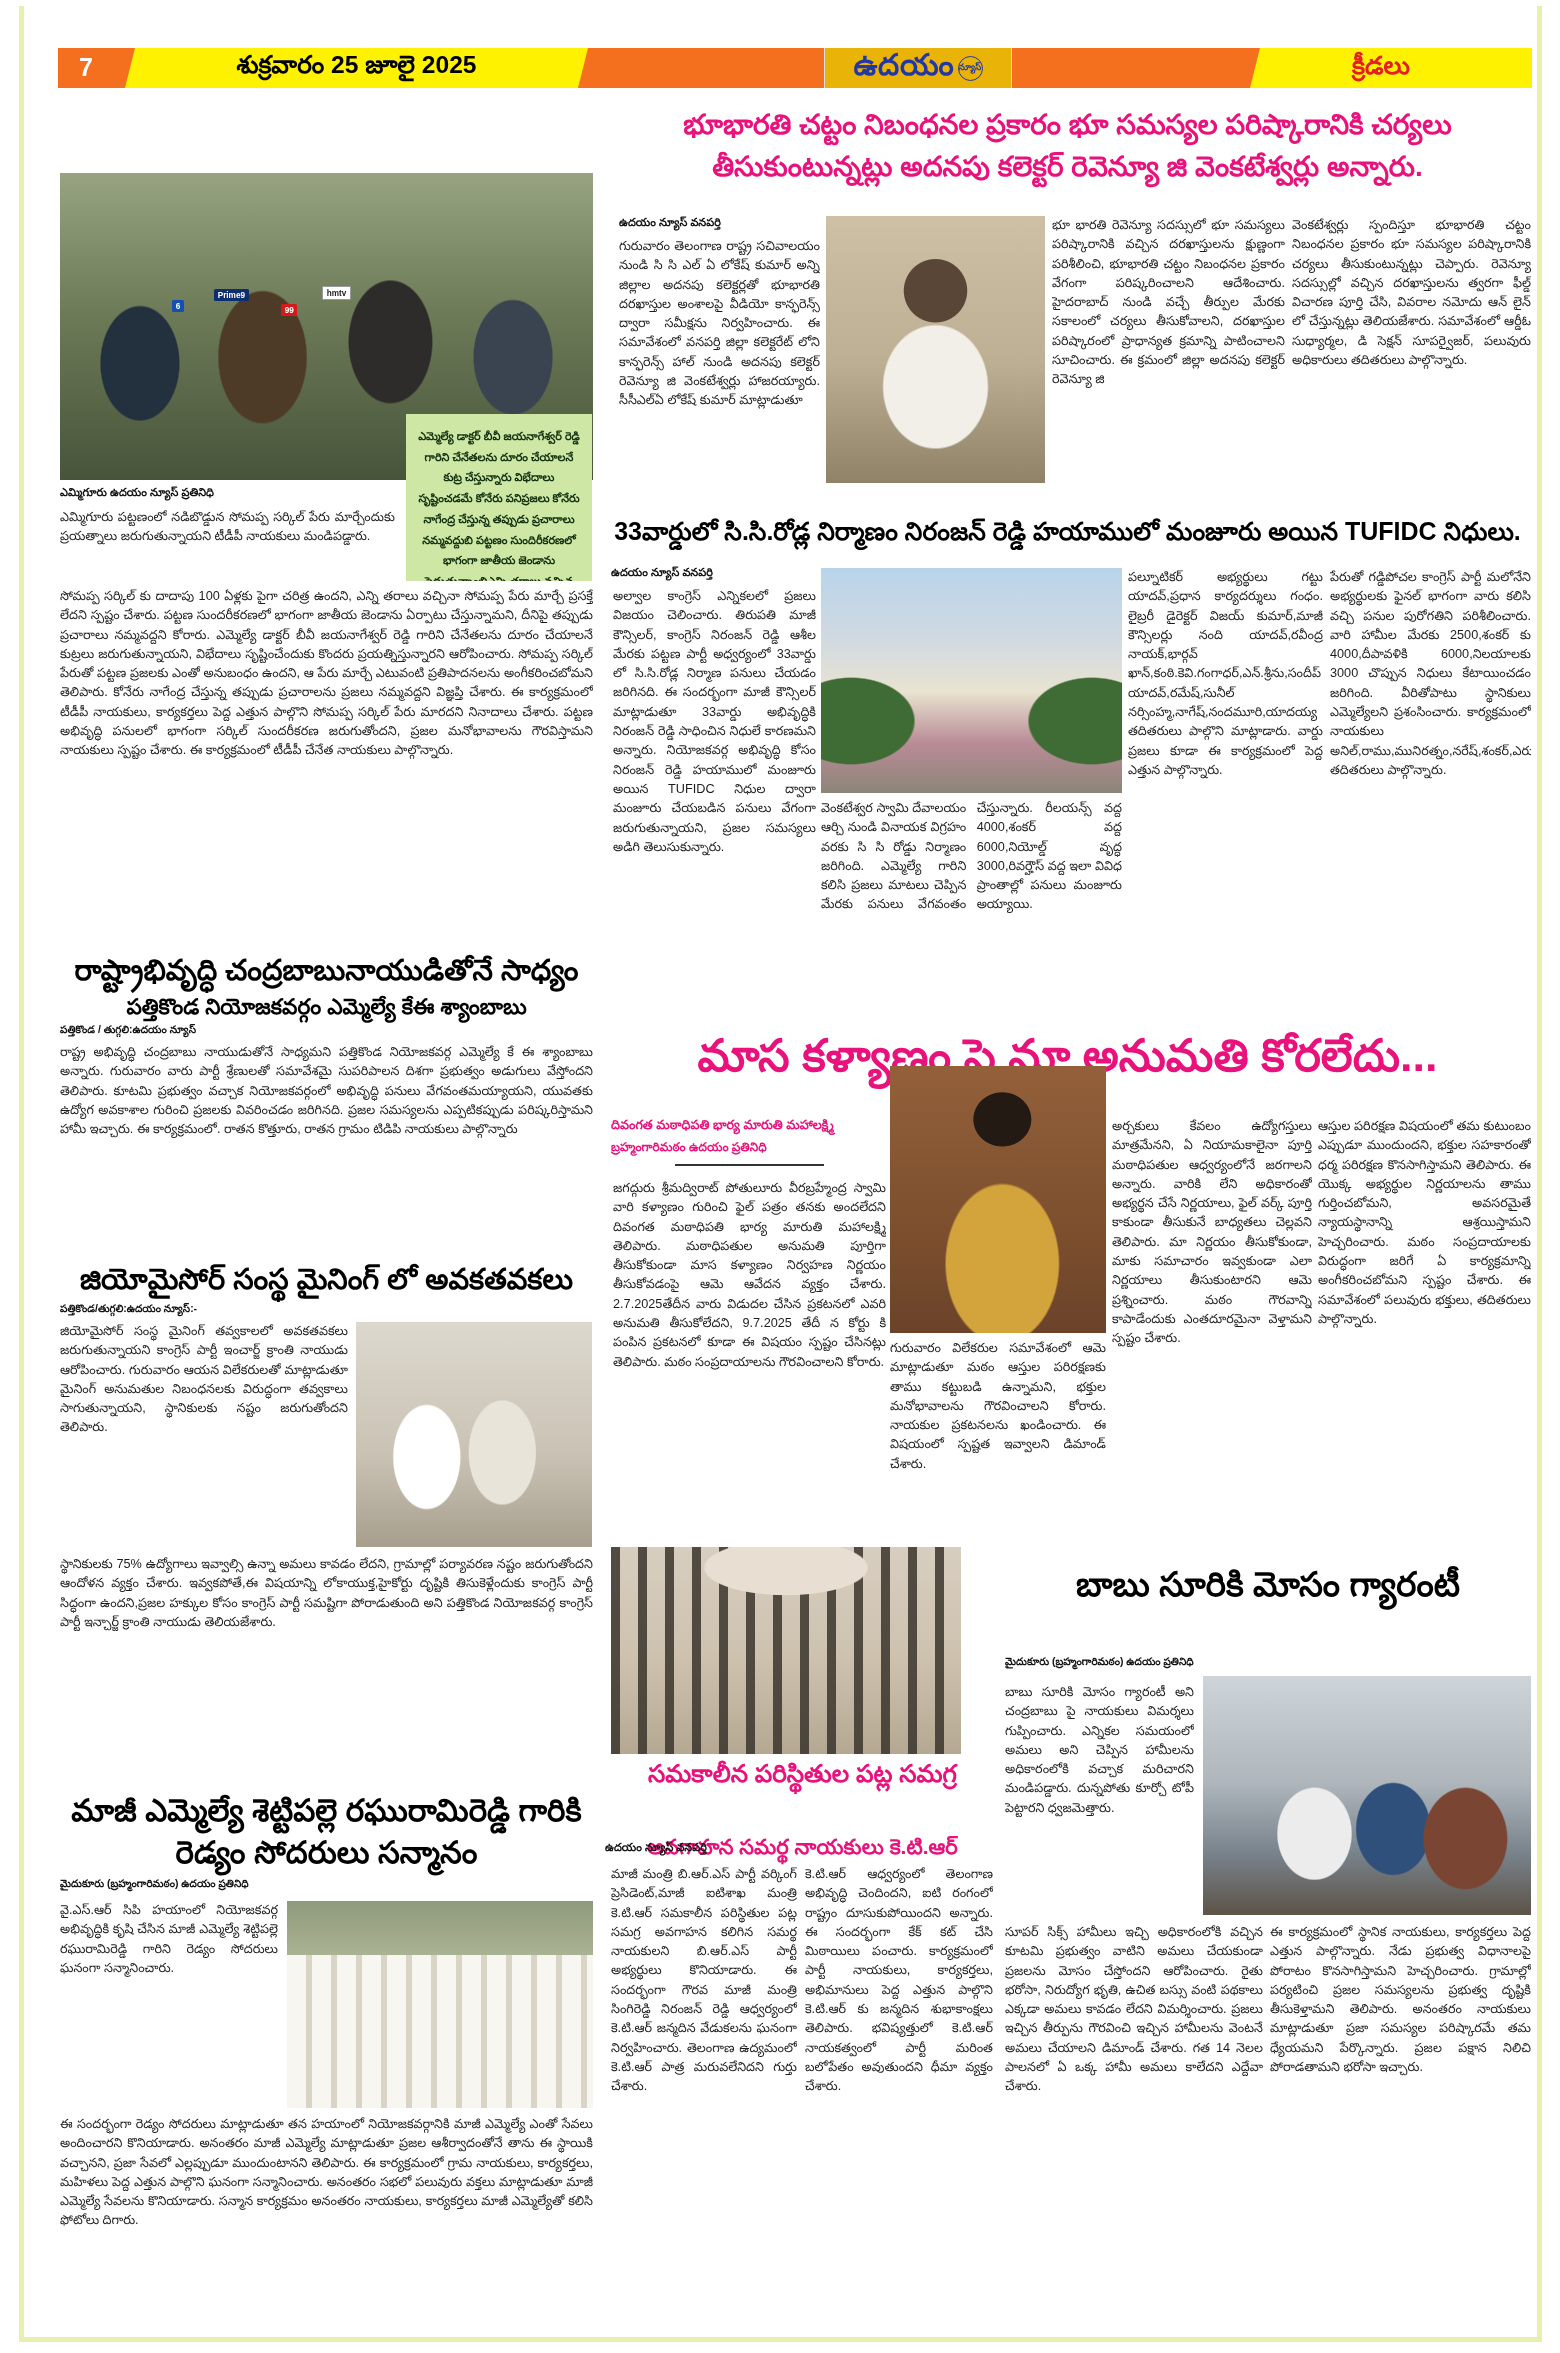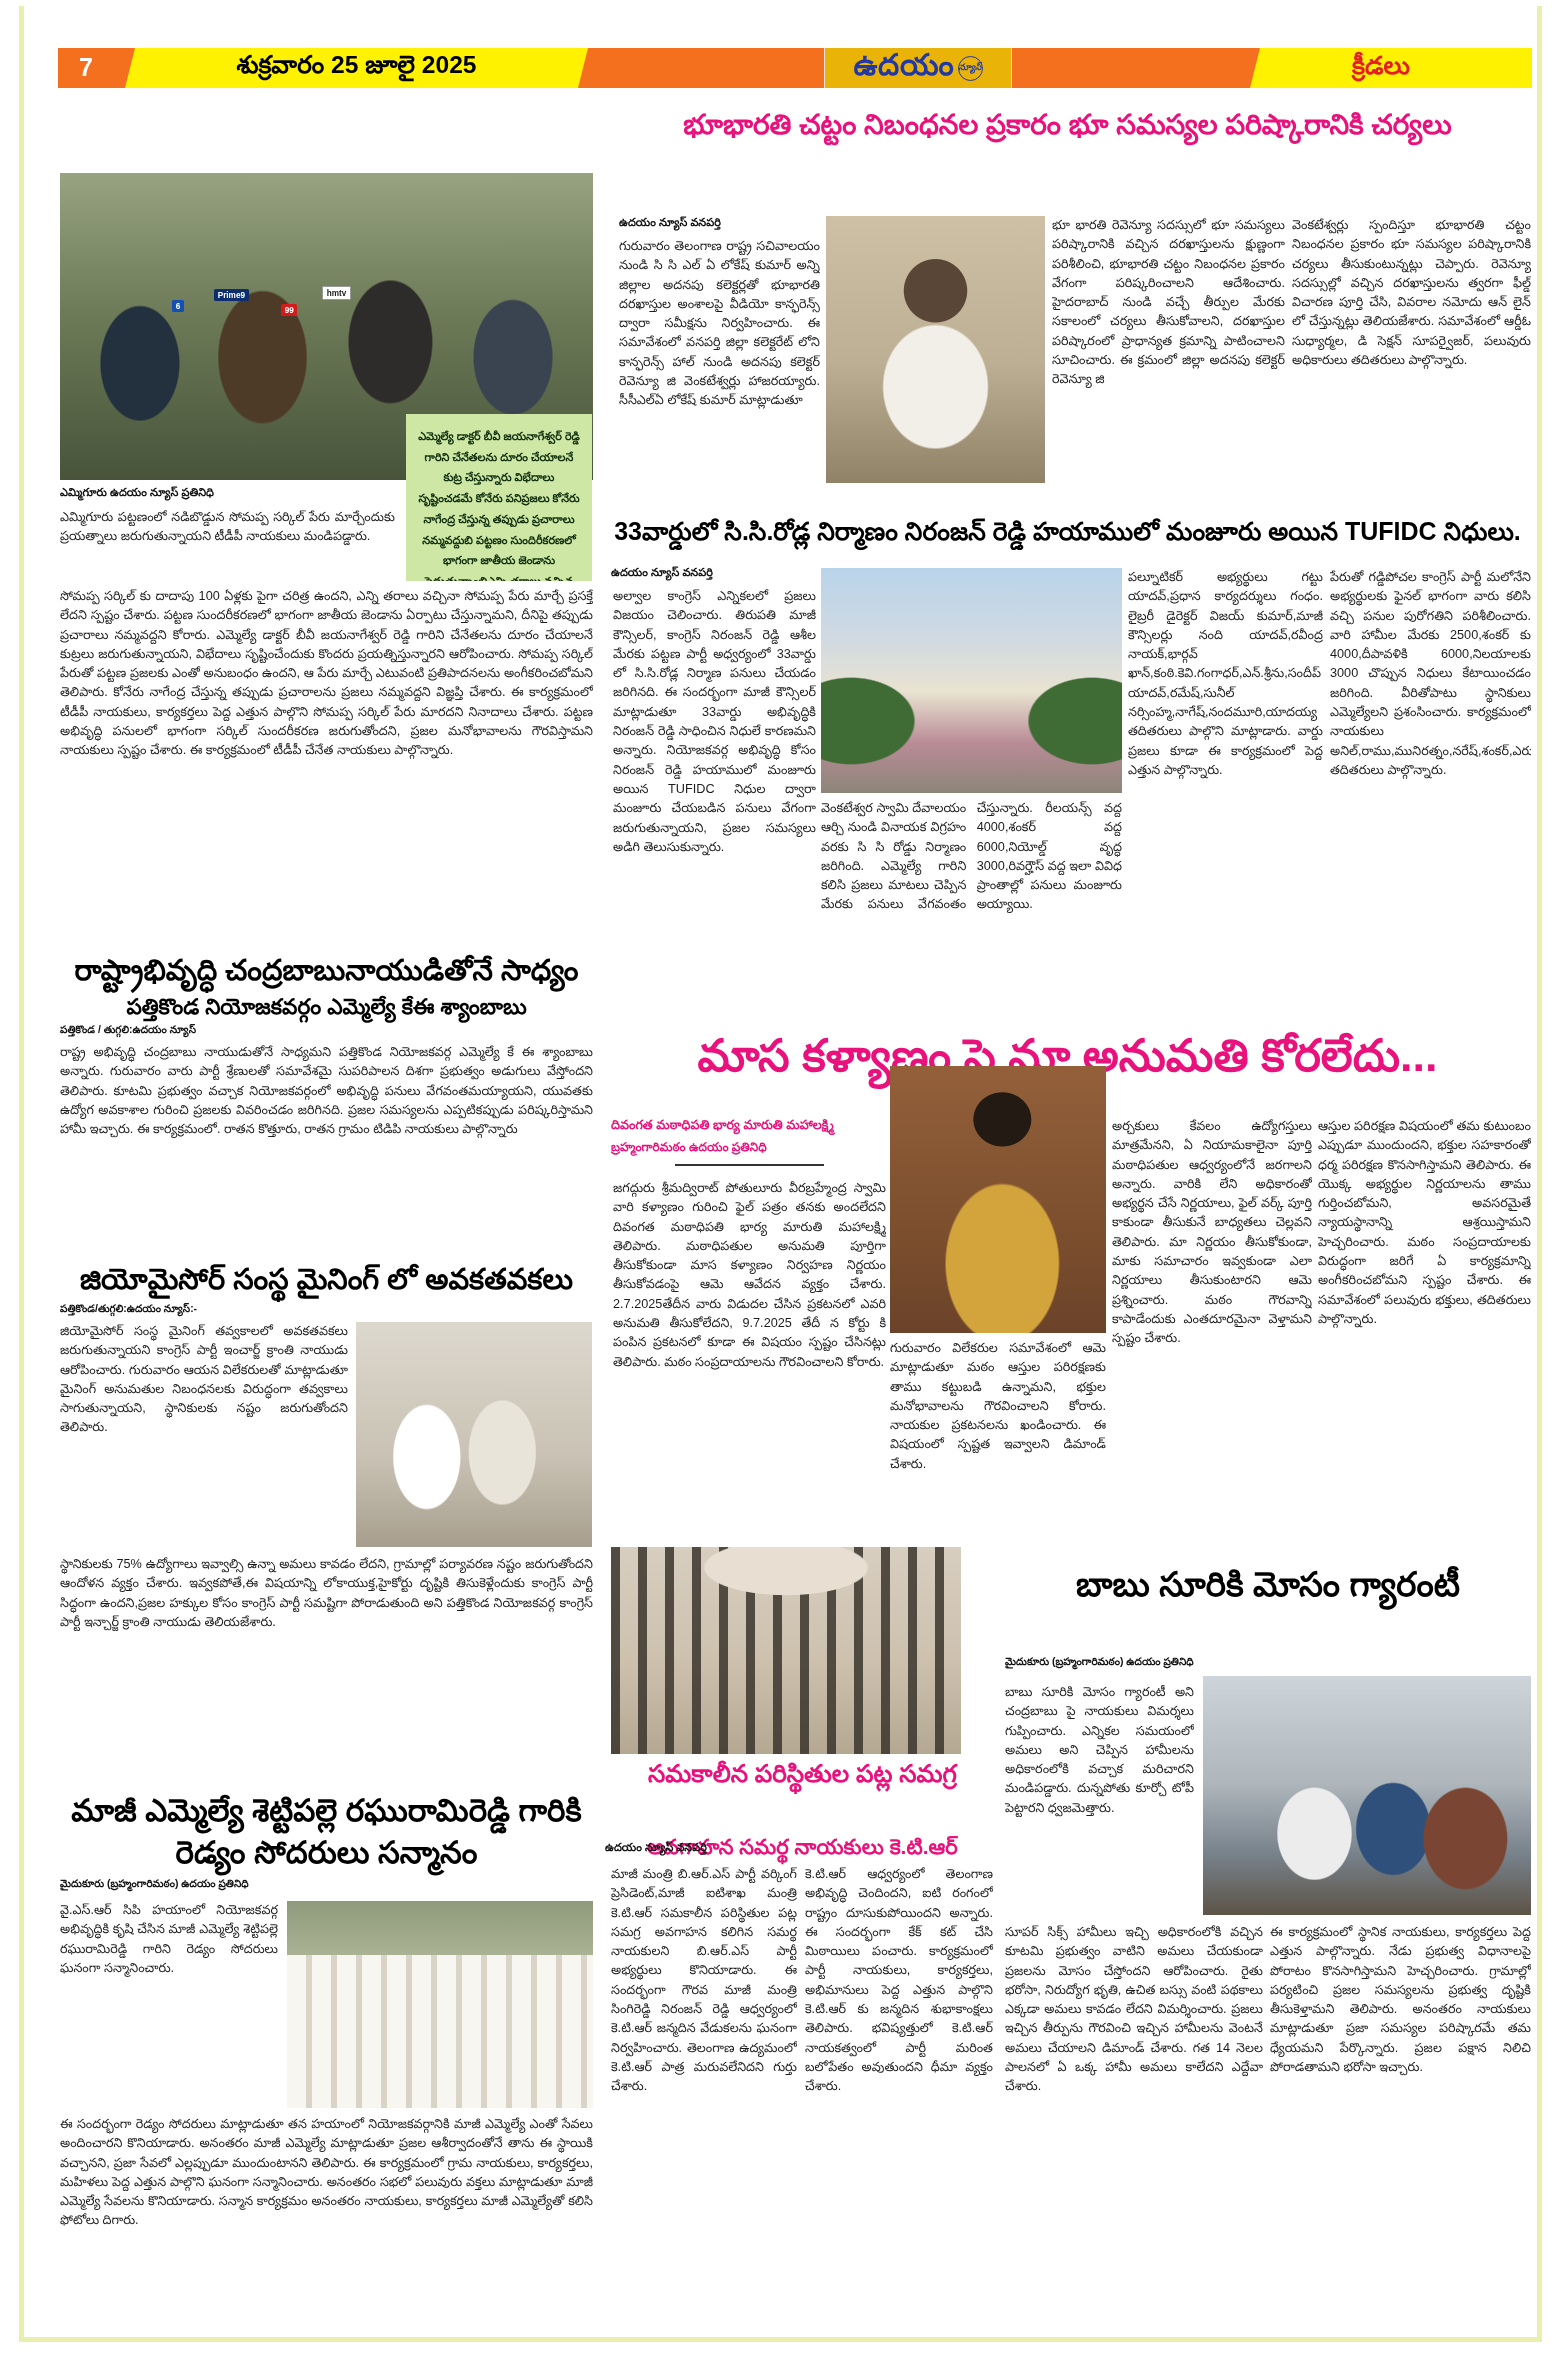--- a/index.html
+++ b/index.html
@@ -15,21 +15,21 @@
   .hseg { position:absolute; top:0; height:40px; transform:skewX(-14deg); }
   .hseg .unskew { transform:skewX(14deg); display:flex; align-items:center; justify-content:center; width:100%; height:100%; }
   .hseg-date { left:72px; width:453px; background:#fff200; }
   .hseg-date .unskew { color:#000; font-size:24.6px; font-weight:bold; }
   .hseg-section { left:1197px; width:313px; background:#fff200; }
   .hseg-section .unskew { color:#e31e24; font-size:25px; font-weight:bold; justify-content:flex-start; padding-left:97px; }
   .logo-box { position:absolute; left:766px; top:-3.7px; width:188px; height:48px; background:#eab308; z-index:4;
     display:flex; align-items:center; justify-content:center; border:0.7px solid #e0e0e0; }
   .logo-box .mast { color:#2138a6; font-size:30px; font-weight:bold; letter-spacing:0.7px; }
   .logo-box .badge { color:#2138a6; font-size:9px; font-weight:bold; border:1.5px solid #2138a6; border-radius:50%;
-    width:25px; height:25px; display:flex; align-items:center; justify-content:center; margin-left:3px;font-style:italic; }
+    width:25px; height:25px; display:flex; align-items:center; justify-content:center; margin-left:3px; }
 
   
   .h-black { position:absolute; color:#000; font-weight:bold; text-align:center; overflow:hidden; }
   .h-mag { position:absolute; color:#e9127d; font-weight:bold; text-align:center; overflow:hidden; }
   .byline { position:absolute; font-weight:bold; text-align:left; color:#111; overflow:hidden; }
   .byline.mag { color:#e9127d; }
   .body-text { position:absolute; font-size:12.7px; line-height:1.52; text-align:justify; color:#1c1c1c; overflow:hidden; }
   .rule-wrap { position:absolute; }
   .rule { width:149px; height:1.5px; background:#333; margin:0 auto; }
 
@@ -105,20 +105,21 @@
     <span class="mic mic-prime">Prime9</span>
     <span class="mic mic-99">99</span>
     <span class="mic mic-hmtv">hmtv</span>
   </div>
   <div class="green-box" style="left:406px;top:414px;width:186px;height:167px;">ఎమ్మెల్యే డాక్టర్ బీవీ జయనాగేశ్వర్ రెడ్డి గారిని చేనేతలను దూరం చేయాలనే కుట్ర చేస్తున్నారు విభేదాలు సృష్టించడమే కోనేరు పనిప్రజలు కోనేరు నాగేంద్ర చేస్తున్న తప్పుడు ప్రచారాలు నమ్మవద్దుబి పట్టణం సుందిరీకరణలో భాగంగా జాతీయ జెండాను పెడుతున్నాంబిఎన్ని తరాలు వచ్చిన సోమప్ప పేరు మర్చిపోయే ప్రసక్తే లేదుటీడీపీ నాయకులు వెల్లడి</div>
   <div class="byline" style="left:60px;top:486px;width:339px;font-size:11.2px;">ఎమ్మిగూరు ఉదయం న్యూస్ ప్రతినిధి</div>
   <div class="body-text" style="left:60px;top:508px;width:335px;height:73px;">ఎమ్మిగూరు పట్టణంలో నడిబొడ్డున సోమప్ప సర్కిల్ పేరు మార్చేందుకు ప్రయత్నాలు జరుగుతున్నాయని టీడీపీ నాయకులు మండిపడ్డారు.</div>
   <div class="body-text" style="left:60px;top:587px;width:533px;height:356px;">సోమప్ప సర్కిల్ కు దాదాపు 100 ఏళ్లకు పైగా చరిత్ర ఉందని, ఎన్ని తరాలు వచ్చినా సోమప్ప పేరు మార్చే ప్రసక్తే లేదని స్పష్టం చేశారు. పట్టణ సుందరీకరణలో భాగంగా జాతీయ జెండాను ఏర్పాటు చేస్తున్నామని, దీనిపై తప్పుడు ప్రచారాలు నమ్మవద్దని కోరారు. ఎమ్మెల్యే డాక్టర్ బీవీ జయనాగేశ్వర్ రెడ్డి గారిని చేనేతలను దూరం చేయాలనే కుట్రలు జరుగుతున్నాయని, విభేదాలు సృష్టించేందుకు కొందరు ప్రయత్నిస్తున్నారని ఆరోపించారు. సోమప్ప సర్కిల్ పేరుతో పట్టణ ప్రజలకు ఎంతో అనుబంధం ఉందని, ఆ పేరు మార్చే ఎటువంటి ప్రతిపాదనలను అంగీకరించబోమని తెలిపారు. కోనేరు నాగేంద్ర చేస్తున్న తప్పుడు ప్రచారాలను ప్రజలు నమ్మవద్దని విజ్ఞప్తి చేశారు. ఈ కార్యక్రమంలో టీడీపీ నాయకులు, కార్యకర్తలు పెద్ద ఎత్తున పాల్గొని సోమప్ప సర్కిల్ పేరు మారదని నినాదాలు చేశారు. పట్టణ అభివృద్ధి పనులలో భాగంగా సర్కిల్ సుందరీకరణ జరుగుతోందని, ప్రజల మనోభావాలను గౌరవిస్తామని నాయకులు స్పష్టం చేశారు. ఈ కార్యక్రమంలో టీడీపీ చేనేత నాయకులు పాల్గొన్నారు.</div>
 
   <div class="h-mag" style="left:604px;top:109px;width:927px;height:40px;font-size:28px;">భూభారతి చట్టం నిబంధనల ప్రకారం భూ సమస్యల పరిష్కారానికి చర్యలు</div>
+  <div class="h-mag" style="left:604px;top:151px;width:927px;height:40px;font-size:28px;">తీసుకుంటున్నట్లు అదనపు కలెక్టర్ రెవెన్యూ జి వెంకటేశ్వర్లు అన్నారు.</div>
   <div class="byline" style="left:619px;top:216px;width:201px;font-size:11.2px;">ఉదయం న్యూస్ వనపర్తి</div>
   <div class="body-text" style="left:619px;top:237px;width:201px;height:249px;">గురువారం తెలంగాణ రాష్ట్ర సచివాలయం నుండి సి సి ఎల్ ఏ లోకేష్ కుమార్ అన్ని జిల్లాల అదనపు కలెక్టర్లతో భూభారతి దరఖాస్తుల అంశాలపై వీడియో కాన్ఫరెన్స్ ద్వారా సమీక్షను నిర్వహించారు. ఈ సమావేశంలో వనపర్తి జిల్లా కలెక్టరేట్ లోని కాన్ఫరెన్స్ హాల్ నుండి అదనపు కలెక్టర్ రెవెన్యూ జి వెంకటేశ్వర్లు హాజరయ్యారు. సీసీఎల్ఏ లోకేష్ కుమార్ మాట్లాడుతూ</div>
   <div class="photo photo-desk" style="left:826px;top:216px;width:219px;height:267px;"></div>
   <div class="body-text" style="left:1052px;top:216px;width:233px;height:270px;">భూ భారతి రెవెన్యూ సదస్సులో భూ సమస్యలు పరిష్కారానికి వచ్చిన దరఖాస్తులను క్షుణ్ణంగా పరిశీలించి, భూభారతి చట్టం నిబంధనల ప్రకారం వేగంగా పరిష్కరించాలని ఆదేశించారు. హైదరాబాద్ నుండి వచ్చే తీర్పుల మేరకు సకాలంలో చర్యలు తీసుకోవాలని, దరఖాస్తుల పరిష్కారంలో ప్రాధాన్యత క్రమాన్ని పాటించాలని సూచించారు. ఈ క్రమంలో జిల్లా అదనపు కలెక్టర్ రెవెన్యూ జి</div>
   <div class="body-text" style="left:1292px;top:216px;width:239px;height:270px;">వెంకటేశ్వర్లు స్పందిస్తూ భూభారతి చట్టం నిబంధనల ప్రకారం భూ సమస్యల పరిష్కారానికి చర్యలు తీసుకుంటున్నట్లు చెప్పారు. రెవెన్యూ సదస్సుల్లో వచ్చిన దరఖాస్తులను త్వరగా ఫీల్డ్ విచారణ పూర్తి చేసి, వివరాల నమోదు ఆన్ లైన్ లో చేస్తున్నట్లు తెలియజేశారు. సమావేశంలో ఆర్డీఓ సుధ్యార్మల, డి సెక్షన్ సూపర్వైజర్, పలువురు అధికారులు తదితరులు పాల్గొన్నారు.</div>
 
   <div class="h-black" style="left:604px;top:517px;width:927px;height:42px;font-size:25px;">33వార్డులో సి.సి.రోడ్ల నిర్మాణం నిరంజన్ రెడ్డి హయాములో మంజూరు అయిన TUFIDC నిధులు.</div>
   <div class="byline" style="left:611px;top:566px;width:209px;font-size:11.2px;">ఉదయం న్యూస్ వనపర్తి</div>
   <div class="body-text" style="left:613px;top:587px;width:203px;height:407px;">అల్వాల కాంగ్రెస్ ఎన్నికలలో ప్రజలు విజయం చెలించారు. తిరుపతి మాజీ కౌన్సిలర్, కాంగ్రెస్ నిరంజన్ రెడ్డి ఆశీల మేరకు పట్టణ పార్టీ అధ్వర్యంలో 33వార్డు లో సి.సి.రోడ్ల నిర్మాణ పనులు చేయడం జరిగినది. ఈ సందర్భంగా మాజీ కౌన్సిలర్ మాట్లాడుతూ 33వార్డు అభివృద్ధికి నిరంజన్ రెడ్డి సాధించిన నిధులే కారణమని అన్నారు. నియోజకవర్గ అభివృద్ధి కోసం నిరంజన్ రెడ్డి హయాములో మంజూరు అయిన TUFIDC నిధుల ద్వారా మంజూరు చేయబడిన పనులు వేగంగా జరుగుతున్నాయని, ప్రజల సమస్యలు అడిగి తెలుసుకున్నారు.</div>
   <div class="photo photo-temple" style="left:821px;top:568px;width:301px;height:225px;"></div>

